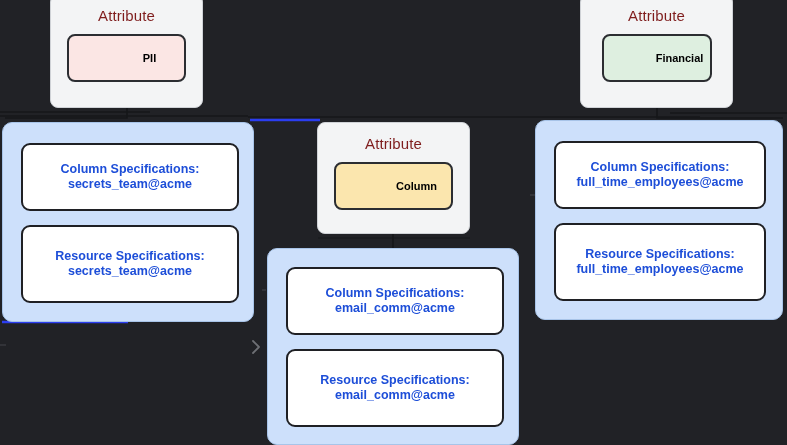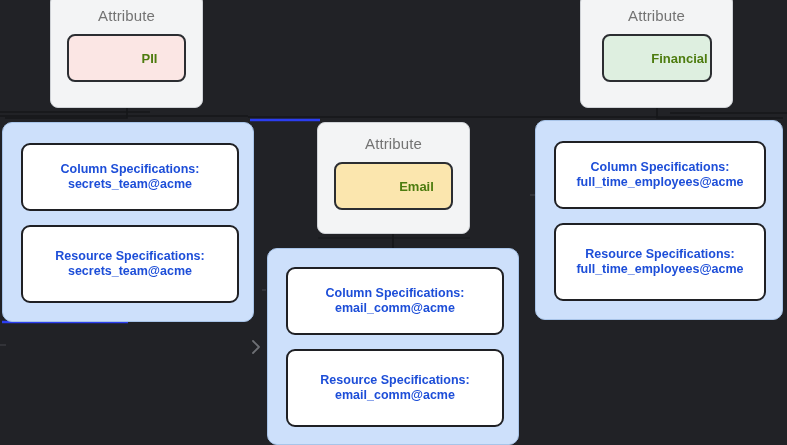--- a/index.html
+++ b/index.html
@@ -27,33 +27,33 @@
     position: absolute;
     background: #f3f4f5;
     border: 1px solid #cfd2d6;
     border-radius: 8px;
     display: flex;
     flex-direction: column;
     align-items: center;
   }
   .attr-group-title {
     font-size: 15px;
-    color: #737373;
+    color: #7f1d1d;
     font-weight: 400;
     letter-spacing: .1px;
     line-height: 1;
     margin-top: 13px;
     margin-bottom: 11px;
   }
   .attr-chip {
     border: 2px solid #2b2d31;
     border-radius: 8px;
-    font-size: 13px;
+    font-size: 11px;
     font-weight: bold;
-    color: #4d7c0f;
+    color: #000000;
     display: flex;
     align-items: center;
     justify-content: center;
     text-align: center;
     padding-left: 46px;
   }
   .chip-pii       { background: #fbe6e4; }
   .chip-financial { background: #deefe0; }
   .chip-email     { background: #fbe6ae; }
 
@@ -119,21 +119,21 @@
     <div class="attr-chip chip-pii" style="width:119px; height:48px;">PII</div>
   </div>
 
   <div class="attr-group" style="left:580px; top:-6px; width:153px; height:114px;">
     <div class="attr-group-title">Attribute</div>
     <div class="attr-chip chip-financial" style="width:110px; height:48px;">Financial</div>
   </div>
 
   <div class="attr-group" style="left:317px; top:122px; width:153px; height:112px;">
     <div class="attr-group-title">Attribute</div>
-    <div class="attr-chip chip-email" style="width:119px; height:48px;">Email</div>
+    <div class="attr-chip chip-email" style="width:119px; height:48px;">Column</div>
   </div>
 
   <div class="spec-group" style="left:2px; top:122px; width:252px; height:200px;">
     <div class="spec-box" style="left:18px; top:20px; width:218px; height:68px;">
       <span class="spec-line">Column Specifications:</span>
       <span class="spec-line">secrets_team@acme</span>
     </div>
     <div class="spec-box" style="left:18px; top:102px; width:218px; height:78px;">
       <span class="spec-line">Resource Specifications:</span>
       <span class="spec-line">secrets_team@acme</span>

